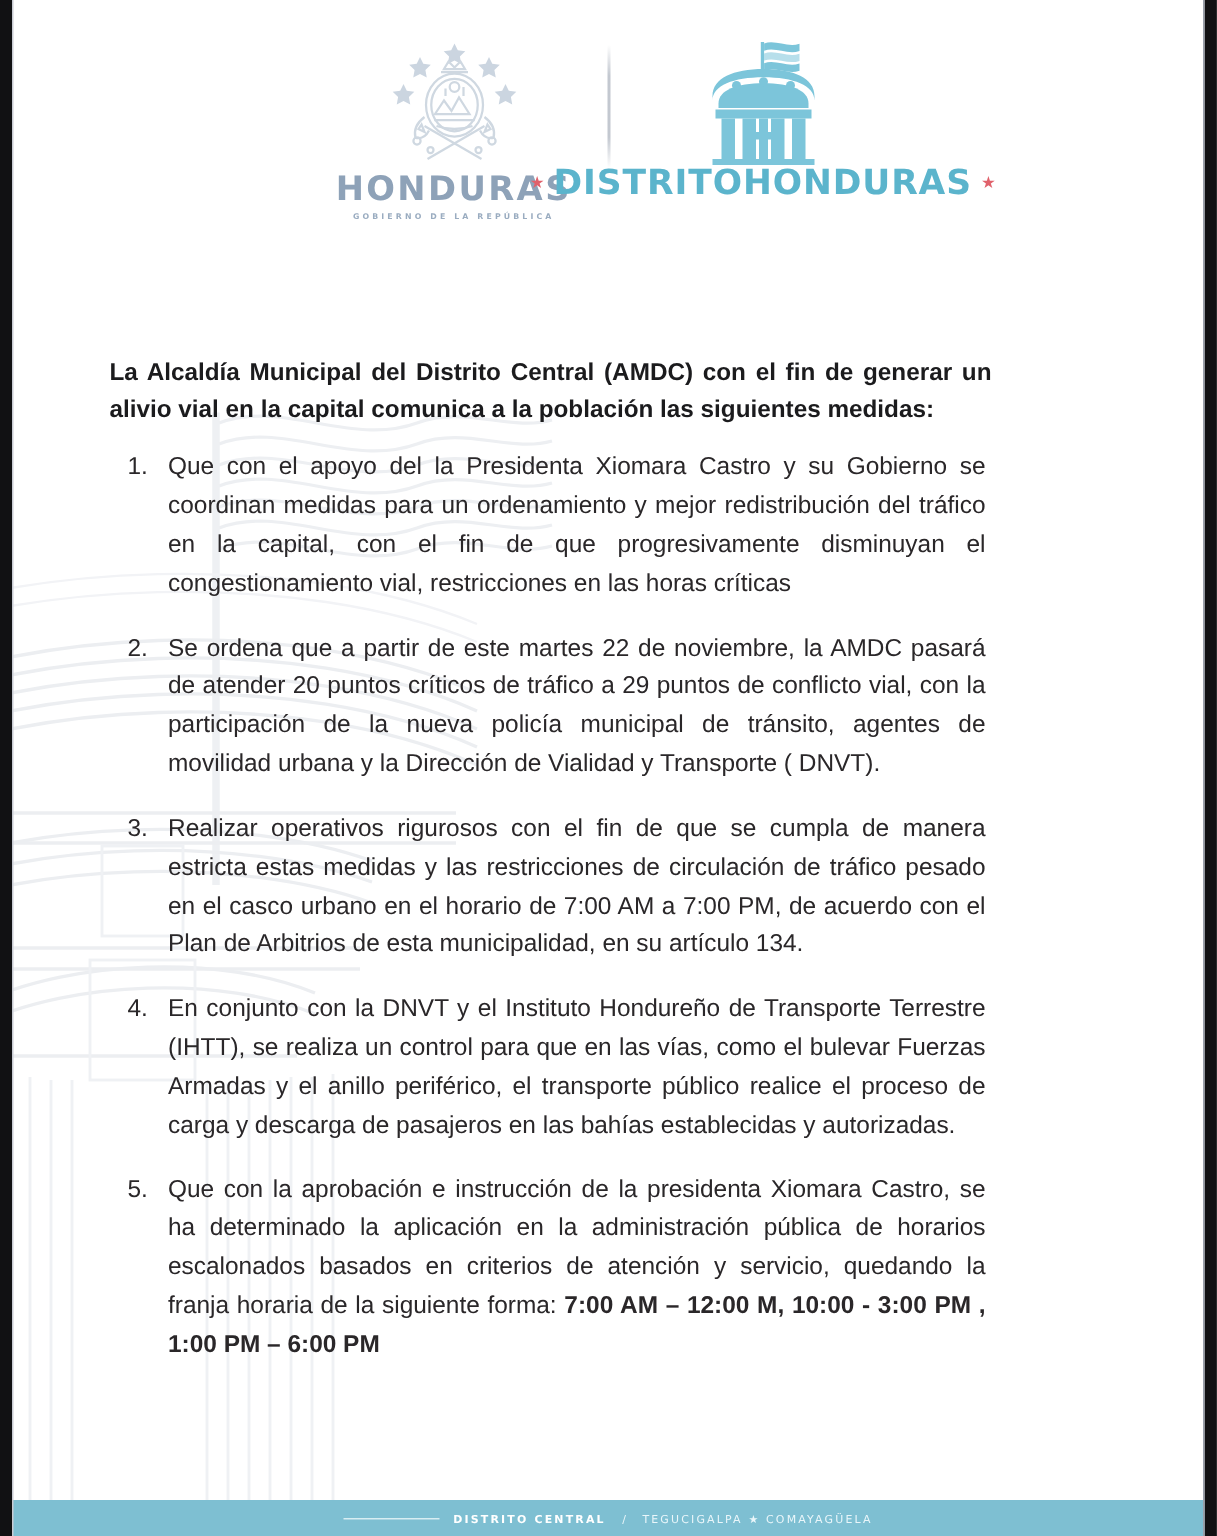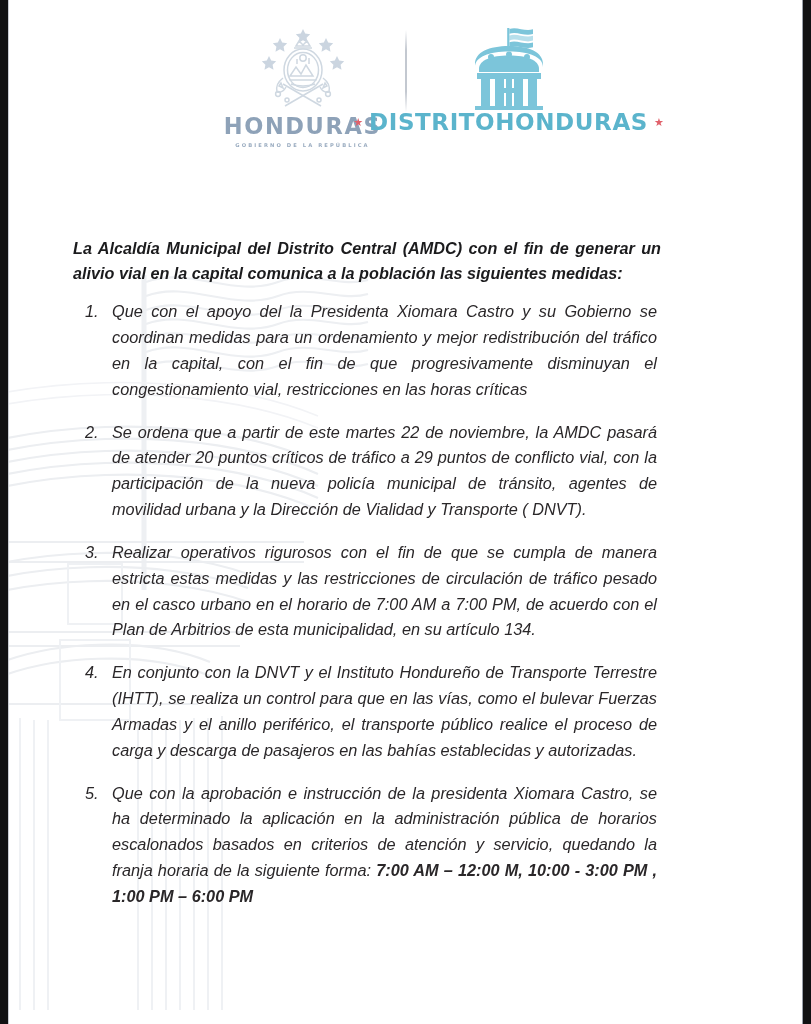--- a/index.html
+++ b/index.html
@@ -136,21 +136,20 @@
     z-index: 2;
   }
 
   
   .doc-body {
     position: absolute;
     left: 0; top: 236px;
     width: 718px;
     z-index: 2;
     color: #231f20;
-    font-style: italic;
   }
   .intro {
     margin: 0 auto;
     width: 588px;
     font-size: 16.2px;
     font-weight: bold;
     line-height: 1.52;
     text-align: justify;
     text-align-last: left;
     color: #1b1b1d;
@@ -392,19 +391,27 @@
       <ol class="measures">
         <li><span>Que con el apoyo del la Presidenta Xiomara Castro y su Gobierno se coordinan  medidas para un ordenamiento y mejor redistribución del tráfico en la capital, con el fin de que progresivamente disminuyan el congestionamiento vial, restricciones  en las horas críticas</span></li>
         <li><span>Se ordena que a partir de este  martes 22 de noviembre,  la AMDC pasará de atender 20 puntos críticos de tráfico a 29 puntos de conflicto vial, con la participación de la nueva policía municipal de tránsito, agentes de movilidad urbana y la Dirección de Vialidad y Transporte ( DNVT).</span></li>
         <li><span>Realizar  operativos rigurosos con el fin de que se cumpla de manera estricta estas medidas y las restricciones   de circulación de tráfico pesado en el casco urbano en el horario de 7:00 AM a 7:00 PM, de acuerdo con el Plan de Arbitrios de esta municipalidad, en su artículo 134.</span></li>
         <li><span>En conjunto con la DNVT y el Instituto Hondureño de Transporte Terrestre (IHTT), se realiza un control para que en las vías, como el bulevar Fuerzas Armadas y el anillo periférico, el transporte público realice el proceso de  carga y descarga de  pasajeros en las bahías establecidas y autorizadas.</span></li>
         <li><span>Que con la aprobación e instrucción de la presidenta Xiomara Castro, se ha determinado la aplicación en la administración pública de horarios escalonados basados en criterios de atención y servicio, quedando la franja horaria de la  siguiente forma: </span><b>7:00 AM – 12:00 M, 10:00 - 3:00 PM , 1:00 PM – 6:00 PM</b></li>
       </ol>
 
     </div>
 
+    <div class="footer-bar">
+      <div class="footer-inner">
+        <span class="footer-rule"></span>
+        <span class="footer-strong">DISTRITO CENTRAL</span>
+        <span class="footer-sep">/</span>
+        <span class="footer-light">TEGUCIGALPA ★ COMAYAGÜELA</span>
+      </div>
+    </div>
 
   </div>
 
   <div class="edge-line-left"></div>
   <div class="edge-line-right"></div>
 
 </div>
 
 </body></html>

